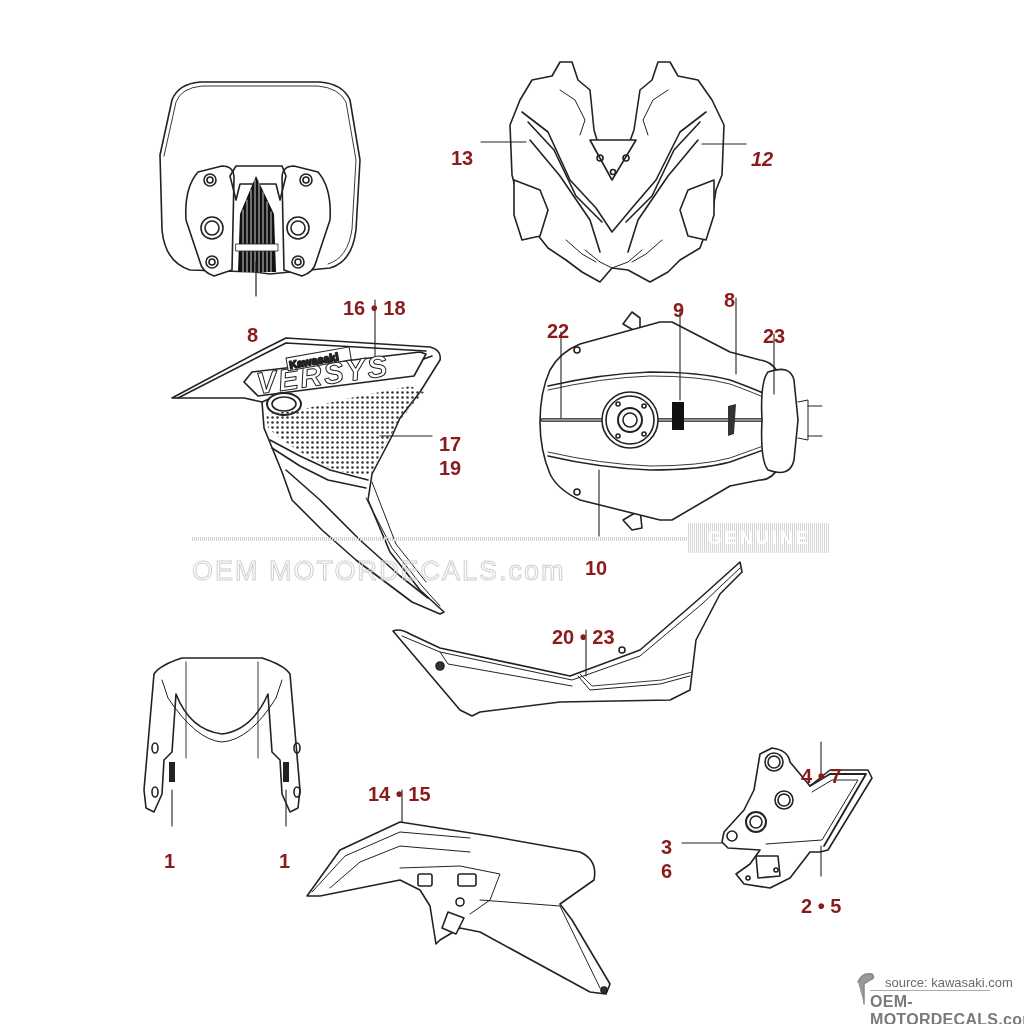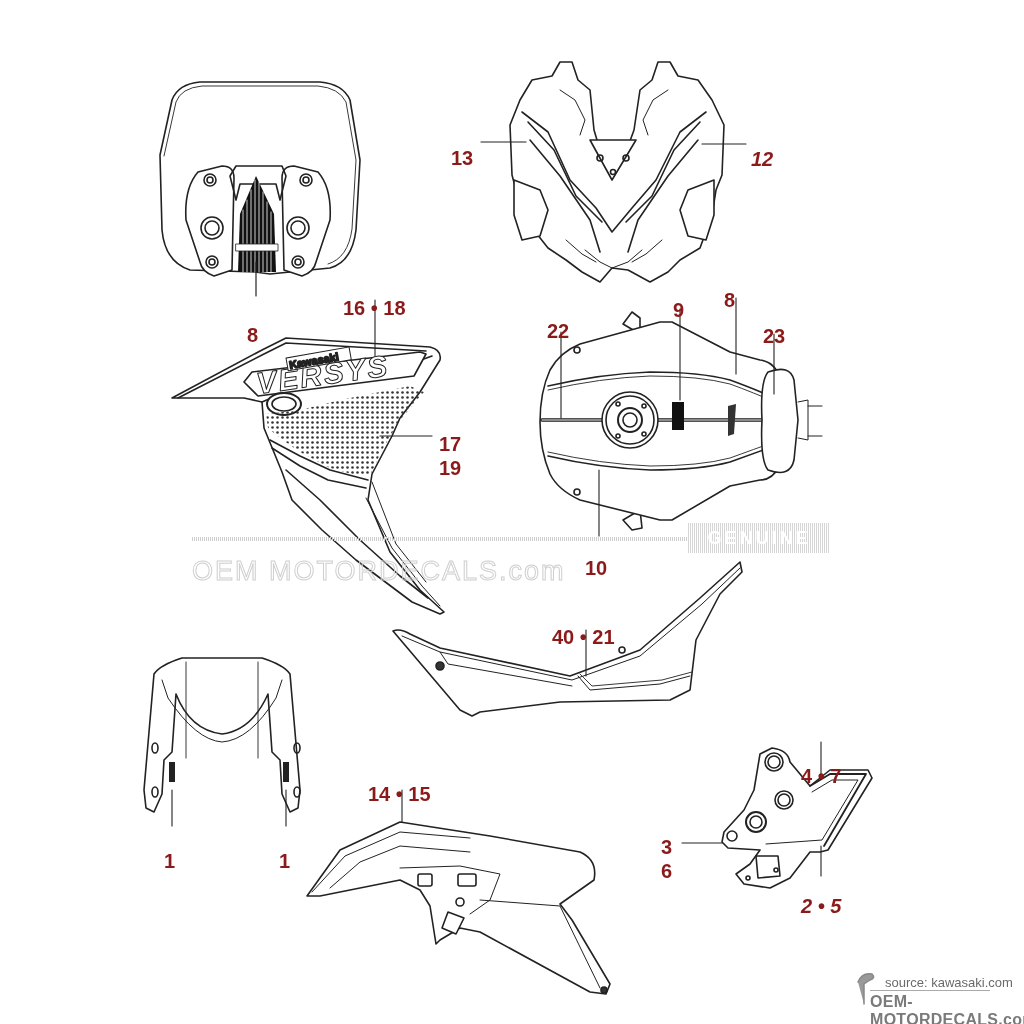--- a/index.html
+++ b/index.html
@@ -214,24 +214,24 @@
 <div class="callout" style="left:451px;top:132px;">13</div>
 <div class="callout" style="left:751px;top:133px;font-style:italic;">12</div>
 <div class="callout" style="left:343px;top:282px;">16 • 18</div>
 <div class="callout" style="left:673px;top:284px;">9</div>
 <div class="callout" style="left:724px;top:274px;">8</div>
 <div class="callout" style="left:547px;top:305px;">22</div>
 <div class="callout" style="left:763px;top:310px;">23</div>
 <div class="callout" style="left:439px;top:418px;">17</div>
 <div class="callout" style="left:439px;top:442px;">19</div>
 <div class="callout" style="left:585px;top:542px;text-align:right;">10</div>
-<div class="callout" style="left:552px;top:611px;">40 • 21</div>
+<div class="callout" style="left:552px;top:611px;">20 • 23</div>
 <div class="callout" style="left:801px;top:750px;">4 • 7</div>
 <div class="callout" style="left:661px;top:821px;">3</div>
 <div class="callout" style="left:661px;top:845px;">6</div>
-<div class="callout" style="left:801px;top:880px;font-style:italic;">2 • 5</div>
+<div class="callout" style="left:801px;top:880px;">2 • 5</div>
 <div class="callout" style="left:368px;top:768px;">14 • 15</div>
 <div class="callout" style="left:164px;top:835px;">1</div>
 <div class="callout" style="left:279px;top:835px;">1</div>
 
 <div class="source">source: kawasaki.com</div>
 <div class="source-rule"></div>
 <div class="source-brand">OEM-MOTORDECALS.com</div>
 
 </body></html>

